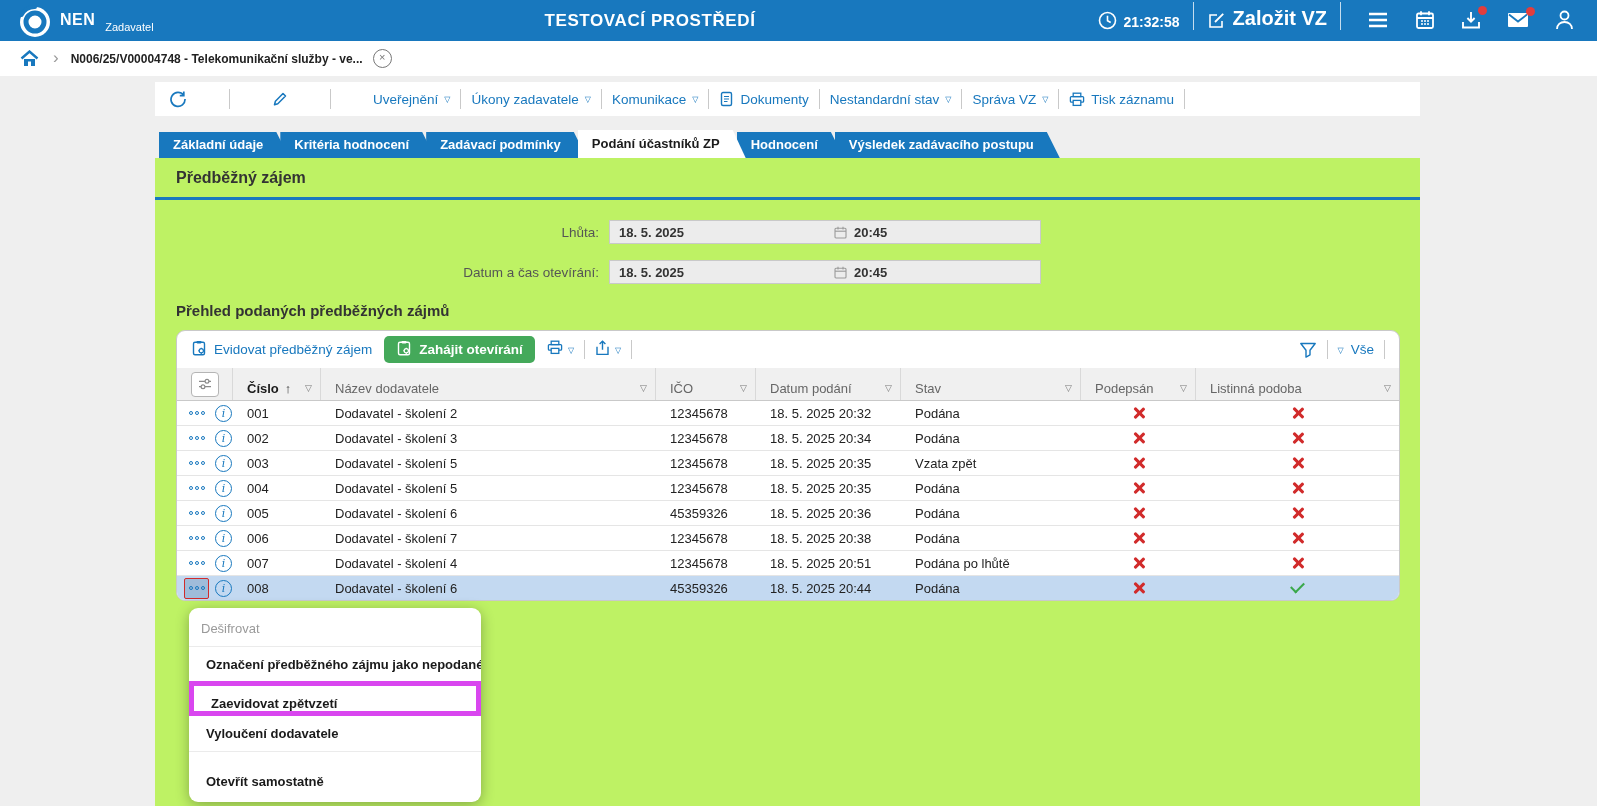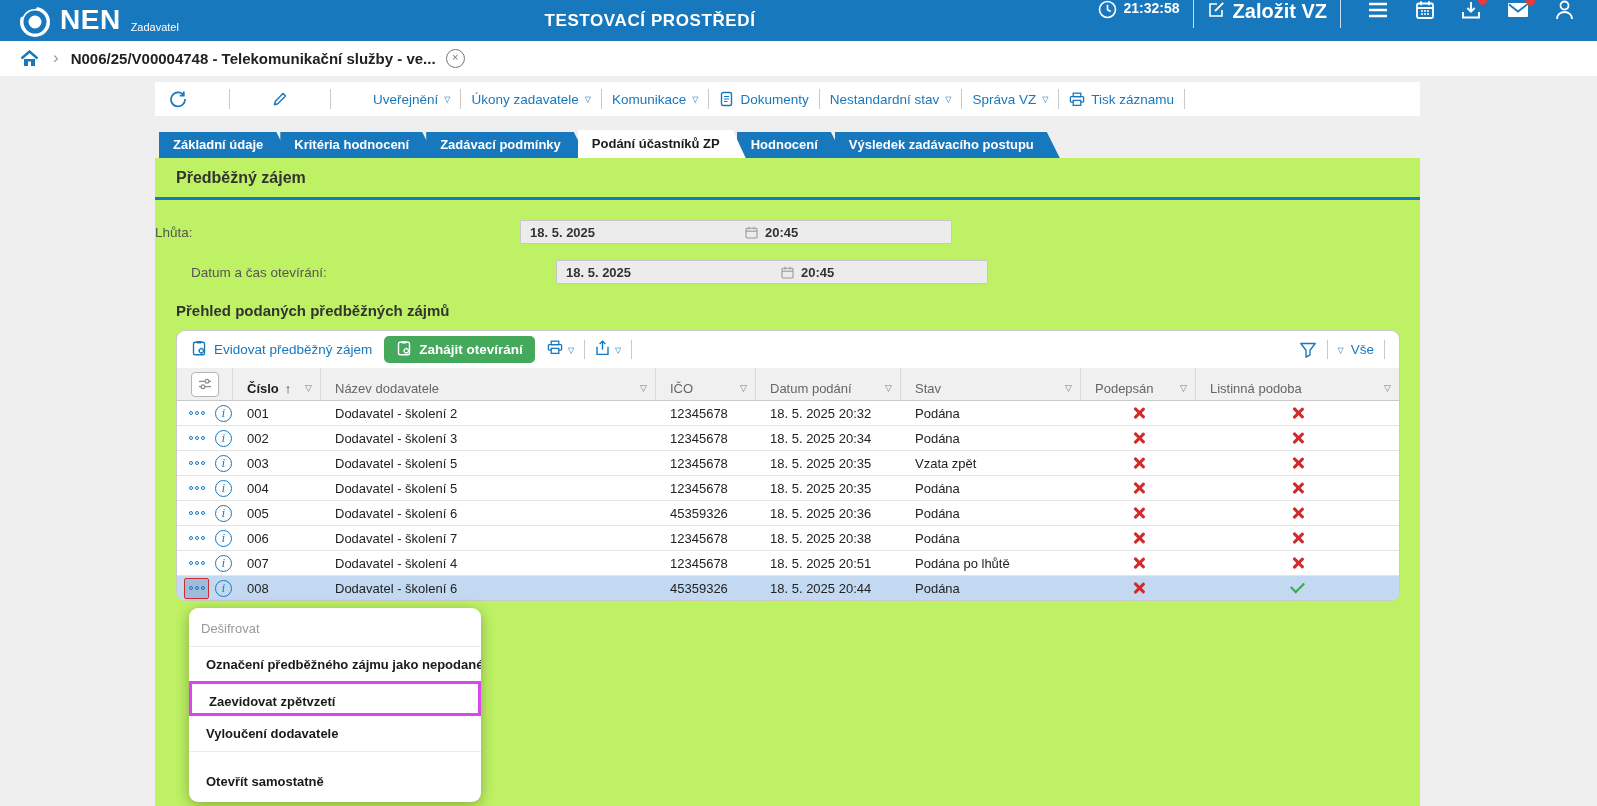--- a/index.html
+++ b/index.html
@@ -2,55 +2,55 @@
 <html><head>
 <meta charset="utf-8">
 <style>
   html,body{margin:0;padding:0;background:#efefef;font-family:"Liberation Sans",sans-serif;}
   .stage{position:relative;width:1597px;height:806px;overflow:hidden;background:#efefef;}
 
   
   .topbar{position:absolute;left:0;top:0;width:100%;height:41px;background:#1878be;color:#fff;display:flex;align-items:center;}
   .brand{display:flex;align-items:flex-start;margin-left:18px;gap:8px;}
   .logo-svg{margin-top:2px;}
-  .brand-text{font-size:28px;font-weight:bold;letter-spacing:.5px;line-height:34px;}
+  .brand-text{font-size:16px;font-weight:bold;letter-spacing:.5px;line-height:34px;}
   .brand-sub{font-size:11px;margin-top:18px;margin-left:2px;}
   .env-title{position:absolute;left:650px;top:0;height:41px;line-height:41px;transform:translateX(-50%);font-size:17px;font-weight:bold;letter-spacing:.6px;}
-  .topbar-right{position:absolute;right:10px;top:0;height:30px;display:flex;align-items:flex-start;}
+  .topbar-right{position:absolute;right:10px;top:0;height:30px;display:flex;align-items:flex-end;}
   .tb-sep{width:1px;height:28px;background:rgba(255,255,255,.75);margin:0 13px;}
   .tb-time{font-size:14px;font-weight:bold;margin-left:7px;}
   .tb-create{font-size:20px;font-weight:bold;margin-left:7px;}
   .tb-iconbtn{position:relative;margin:0 13px;display:flex;align-items:center;}
   .badge{position:absolute;top:-5px;right:-6px;width:9px;height:9px;border-radius:50%;background:#e23d3d;}
 
   
   .breadcrumb{position:absolute;left:0;top:41px;width:100%;height:35px;background:#fff;display:flex;align-items:center;padding-left:20px;box-sizing:border-box;}
   .bc-chevron{color:#999;font-size:17px;margin:0 12px 2px 14px;}
-  .bc-label{font-size:15px;font-weight:bold;color:#222;}
+  .bc-label{font-size:12px;font-weight:bold;color:#222;}
   .bc-close{width:17px;height:17px;border:1.4px solid #777;border-radius:50%;color:#777;font-size:11px;line-height:15px;text-align:center;margin-left:10px;}
 
   
   .cmd-band{position:absolute;left:155px;top:82px;width:1265px;height:34px;background:#fff;display:flex;align-items:center;padding-left:14px;box-sizing:border-box;color:#1878be;gap:32px;}
   .cmd-sep{width:1px;height:20px;background:#c9c9c9;margin:0 10px;flex:none;}
   .cmd-item{display:flex;align-items:center;gap:6px;font-size:13.5px;color:#1878be;white-space:nowrap;}
   .caret{font-size:8px;color:#1878be;margin-top:1px;}
   .lead-icon{display:flex;align-items:center;color:#1878be;}
 
   
   .tabs{position:absolute;left:159px;top:130px;height:28px;display:flex;align-items:flex-end;}
   .tab{position:relative;height:26px;line-height:26px;background:#1878be;color:#fff;font-size:13px;font-weight:bold;padding:0 26px 0 14px;margin-right:-9px;clip-path:polygon(0 0,calc(100% - 13px) 0,100% 100%,0 100%);filter:drop-shadow(2px 1px 1px rgba(0,0,0,.25));white-space:nowrap;}
   .tab.active{background:#fff;color:#1b1b1b;height:28px;line-height:28px;}
 
   
   .panel{position:absolute;left:155px;top:158px;width:1265px;height:648px;background:#bef264;}
   .panel-head{height:42px;box-sizing:border-box;border-bottom:3px solid #1878be;padding:11px 0 0 21px;font-size:16px;font-weight:bold;color:#333;}
 
   .form-row{position:absolute;left:0;height:24px;display:flex;align-items:center;}
-  .form-row.r1{top:62px;} .form-row.r2{top:102px;padding-left:36px;}
-  .form-label{width:365px;padding-right:10px;color:#555;font-size:13.5px;box-sizing:border-box;}
+  .form-row.r1{top:62px;} .form-row.r2{top:102px;}
+  .form-label{width:454px;text-align:right;padding-right:10px;color:#555;font-size:13.5px;box-sizing:border-box;}
   .form-field{width:430px;height:22px;background:#ececec;border:1px solid #c9c9c9;display:flex;align-items:center;}
   .ff-half{width:50%;display:flex;align-items:center;gap:7px;padding-left:9px;box-sizing:border-box;font-size:13px;font-weight:bold;color:#333;}
 
   .grid-title{position:absolute;left:21px;top:144px;font-size:15px;font-weight:bold;color:#333;}
 
   .grid-box{position:absolute;left:21px;top:172px;width:1224px;height:271px;border:1px solid #c9c9c9;border-radius:9px;background:#fff;box-sizing:border-box;overflow:hidden;}
   .grid-toolbar{height:37px;display:flex;align-items:center;padding:0 14px;}
   .btn-link{display:flex;align-items:center;gap:7px;color:#1878be;font-size:13.5px;white-space:nowrap;}
   .btn-green{display:flex;align-items:center;gap:7px;background:#44a95a;color:#fff;font-size:13.5px;font-weight:bold;border-radius:5px;height:27px;padding:0 12px;margin-left:12px;white-space:nowrap;}
   .gt-iconbtn{display:flex;align-items:center;gap:5px;color:#1878be;margin-left:12px;}
@@ -80,21 +80,21 @@
   .xmark::before,.xmark::after{content:"";position:absolute;left:5px;top:-1px;width:2.6px;height:14px;background:#d12b2b;border-radius:1px;}
   .xmark::before{transform:rotate(45deg);}
   .xmark::after{transform:rotate(-45deg);}
   .checkmark{display:inline-block;width:11px;height:6px;border-left:2.6px solid #3aa84a;border-bottom:2.6px solid #3aa84a;transform:rotate(-45deg);margin-top:-4px;}
 
   
   .ctx-menu{position:absolute;left:189px;top:608px;width:292px;background:#fff;border-radius:9px;box-shadow:0 3px 14px rgba(0,0,0,.3);padding:3px 0;z-index:50;}
   .ctx-item{height:35px;line-height:35px;padding:0 17px;font-size:13px;font-weight:bold;color:#1a1a1a;border-top:1px solid #ebebeb;box-sizing:border-box;white-space:nowrap;overflow:hidden;}
   .ctx-item:first-child{border-top:none;}
   .ctx-item.disabled{color:#9a9a9a;font-weight:normal;padding-left:12px;}
-  .ctx-item.highlighted{border:3px solid #d946ef;}
+  .ctx-item.highlighted{border:5px solid #d946ef;}
   .ctx-item.no-top{border-top:none;}
   .ctx-gap{height:12px;border-top:1px solid #ebebeb;}
 </style>
 </head>
 <body>
 
 <div class="stage">
 
   <div class="topbar">
     <div class="brand">

